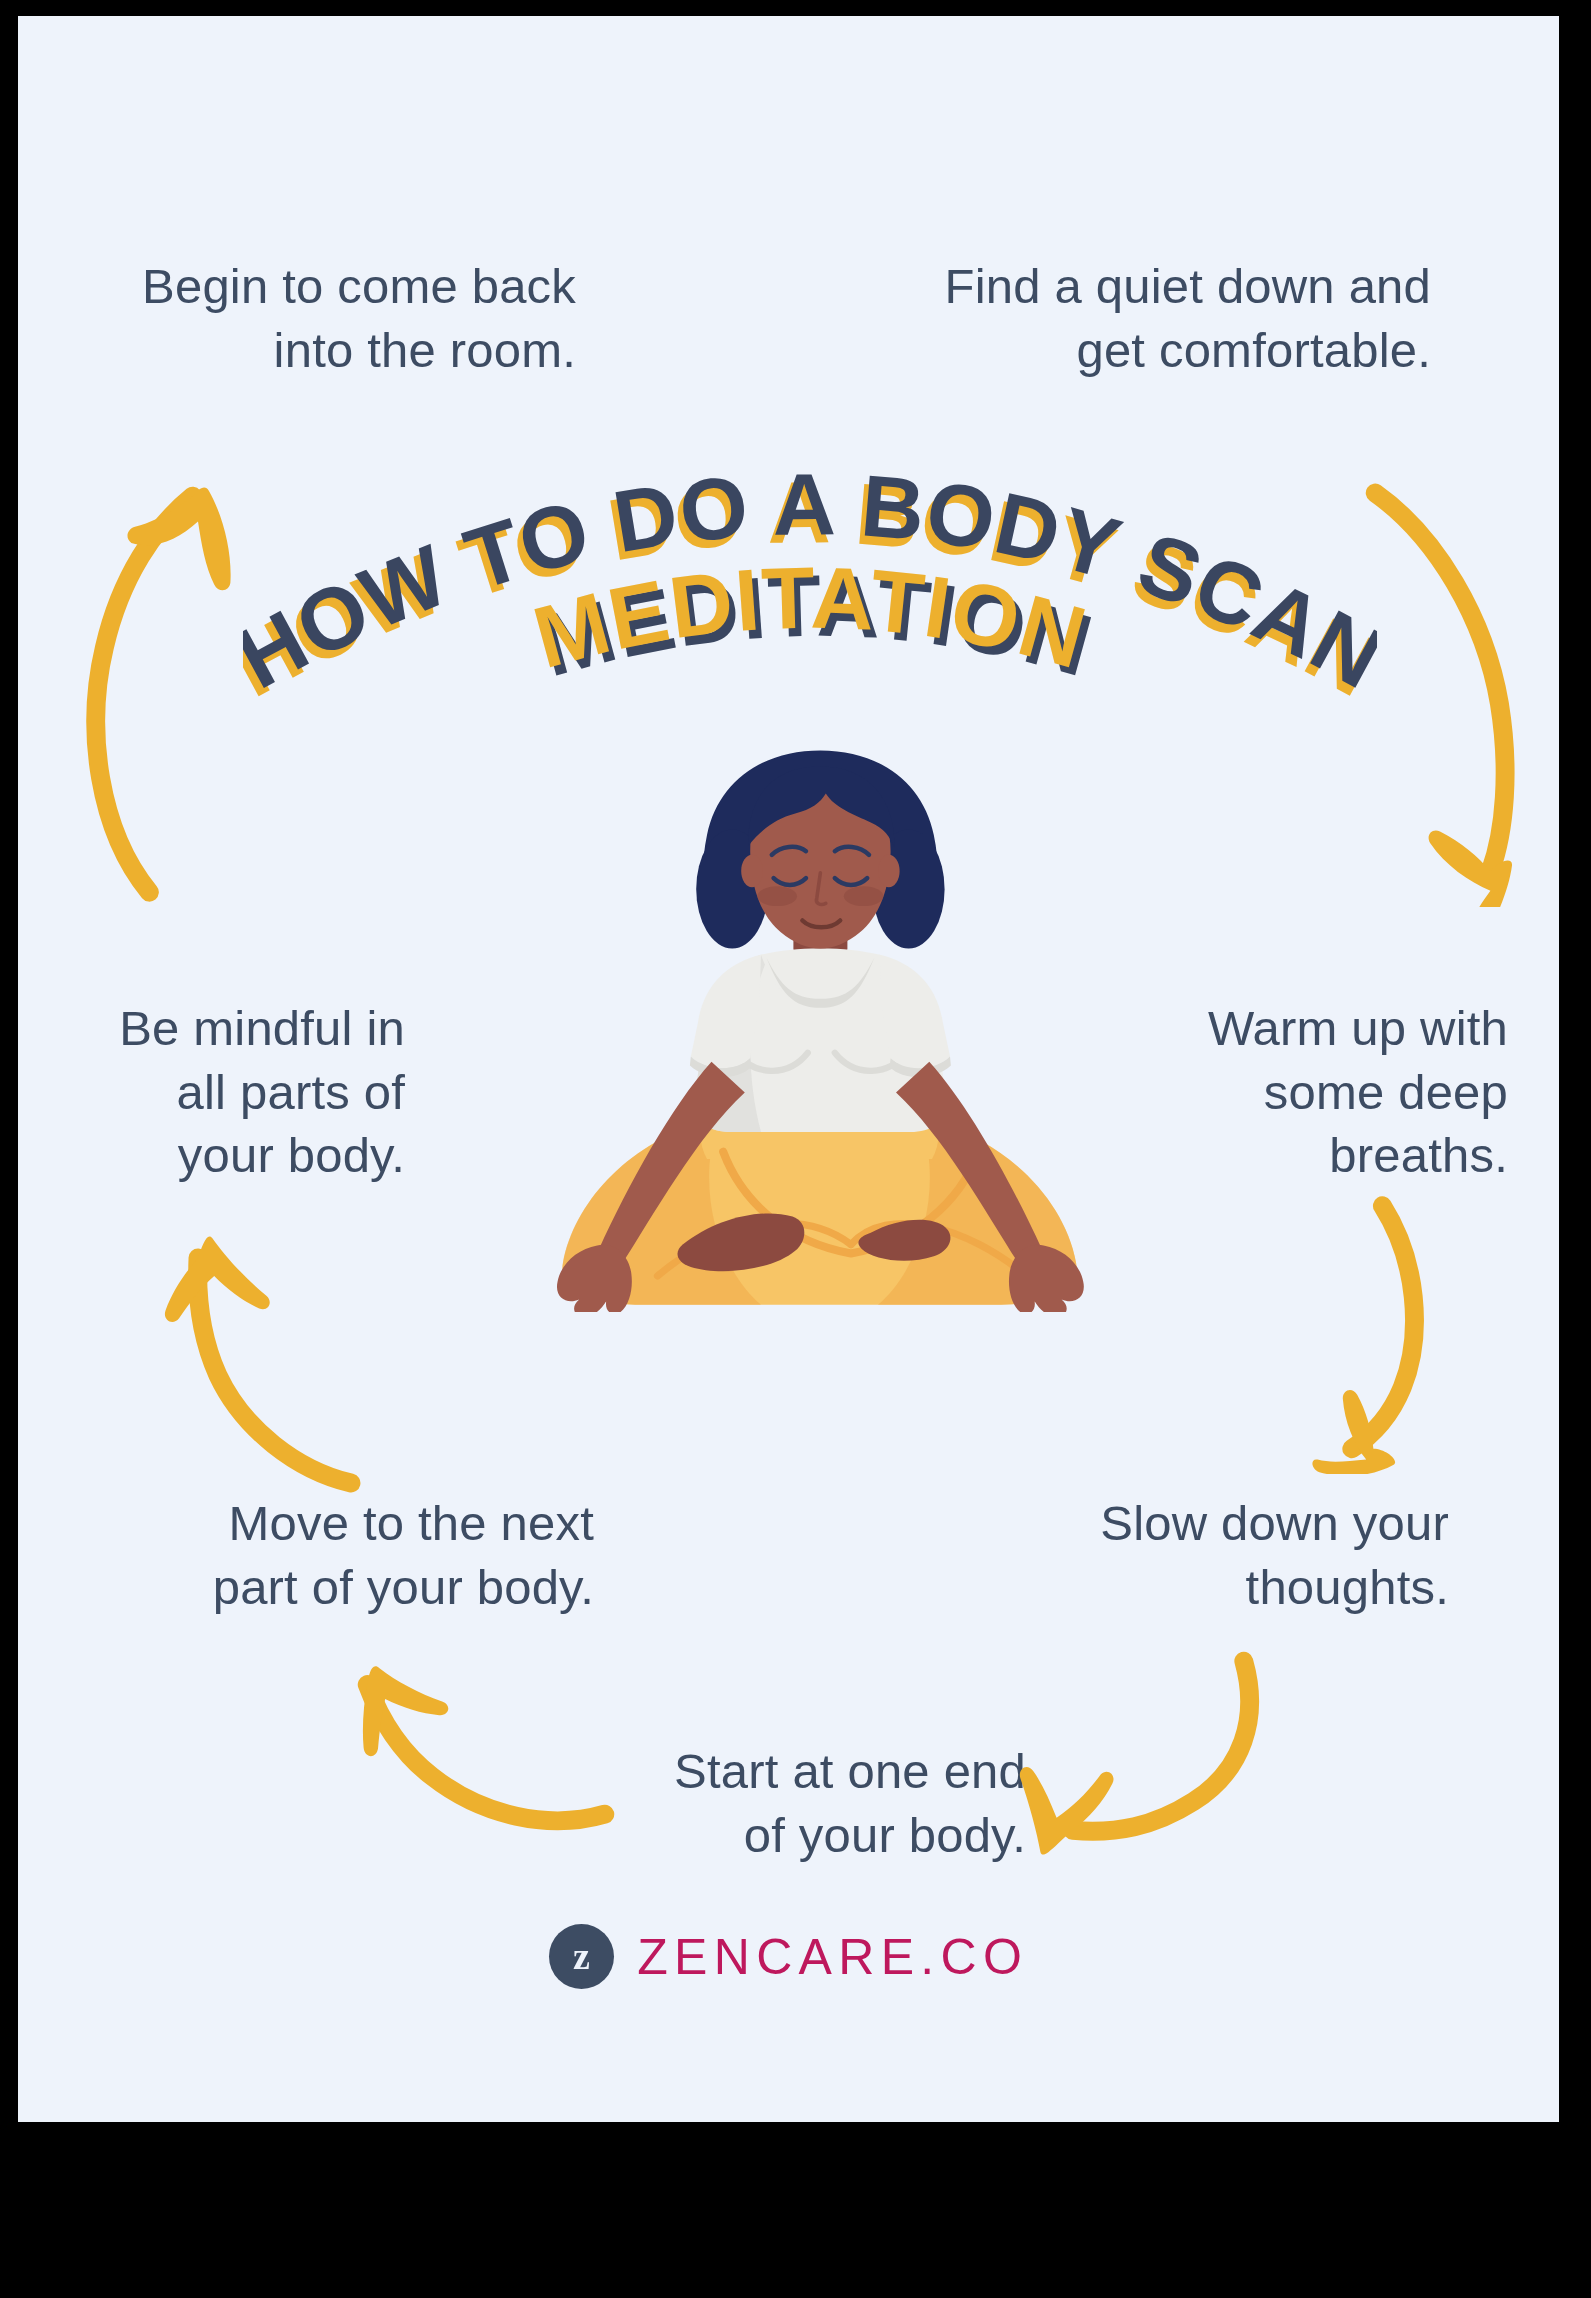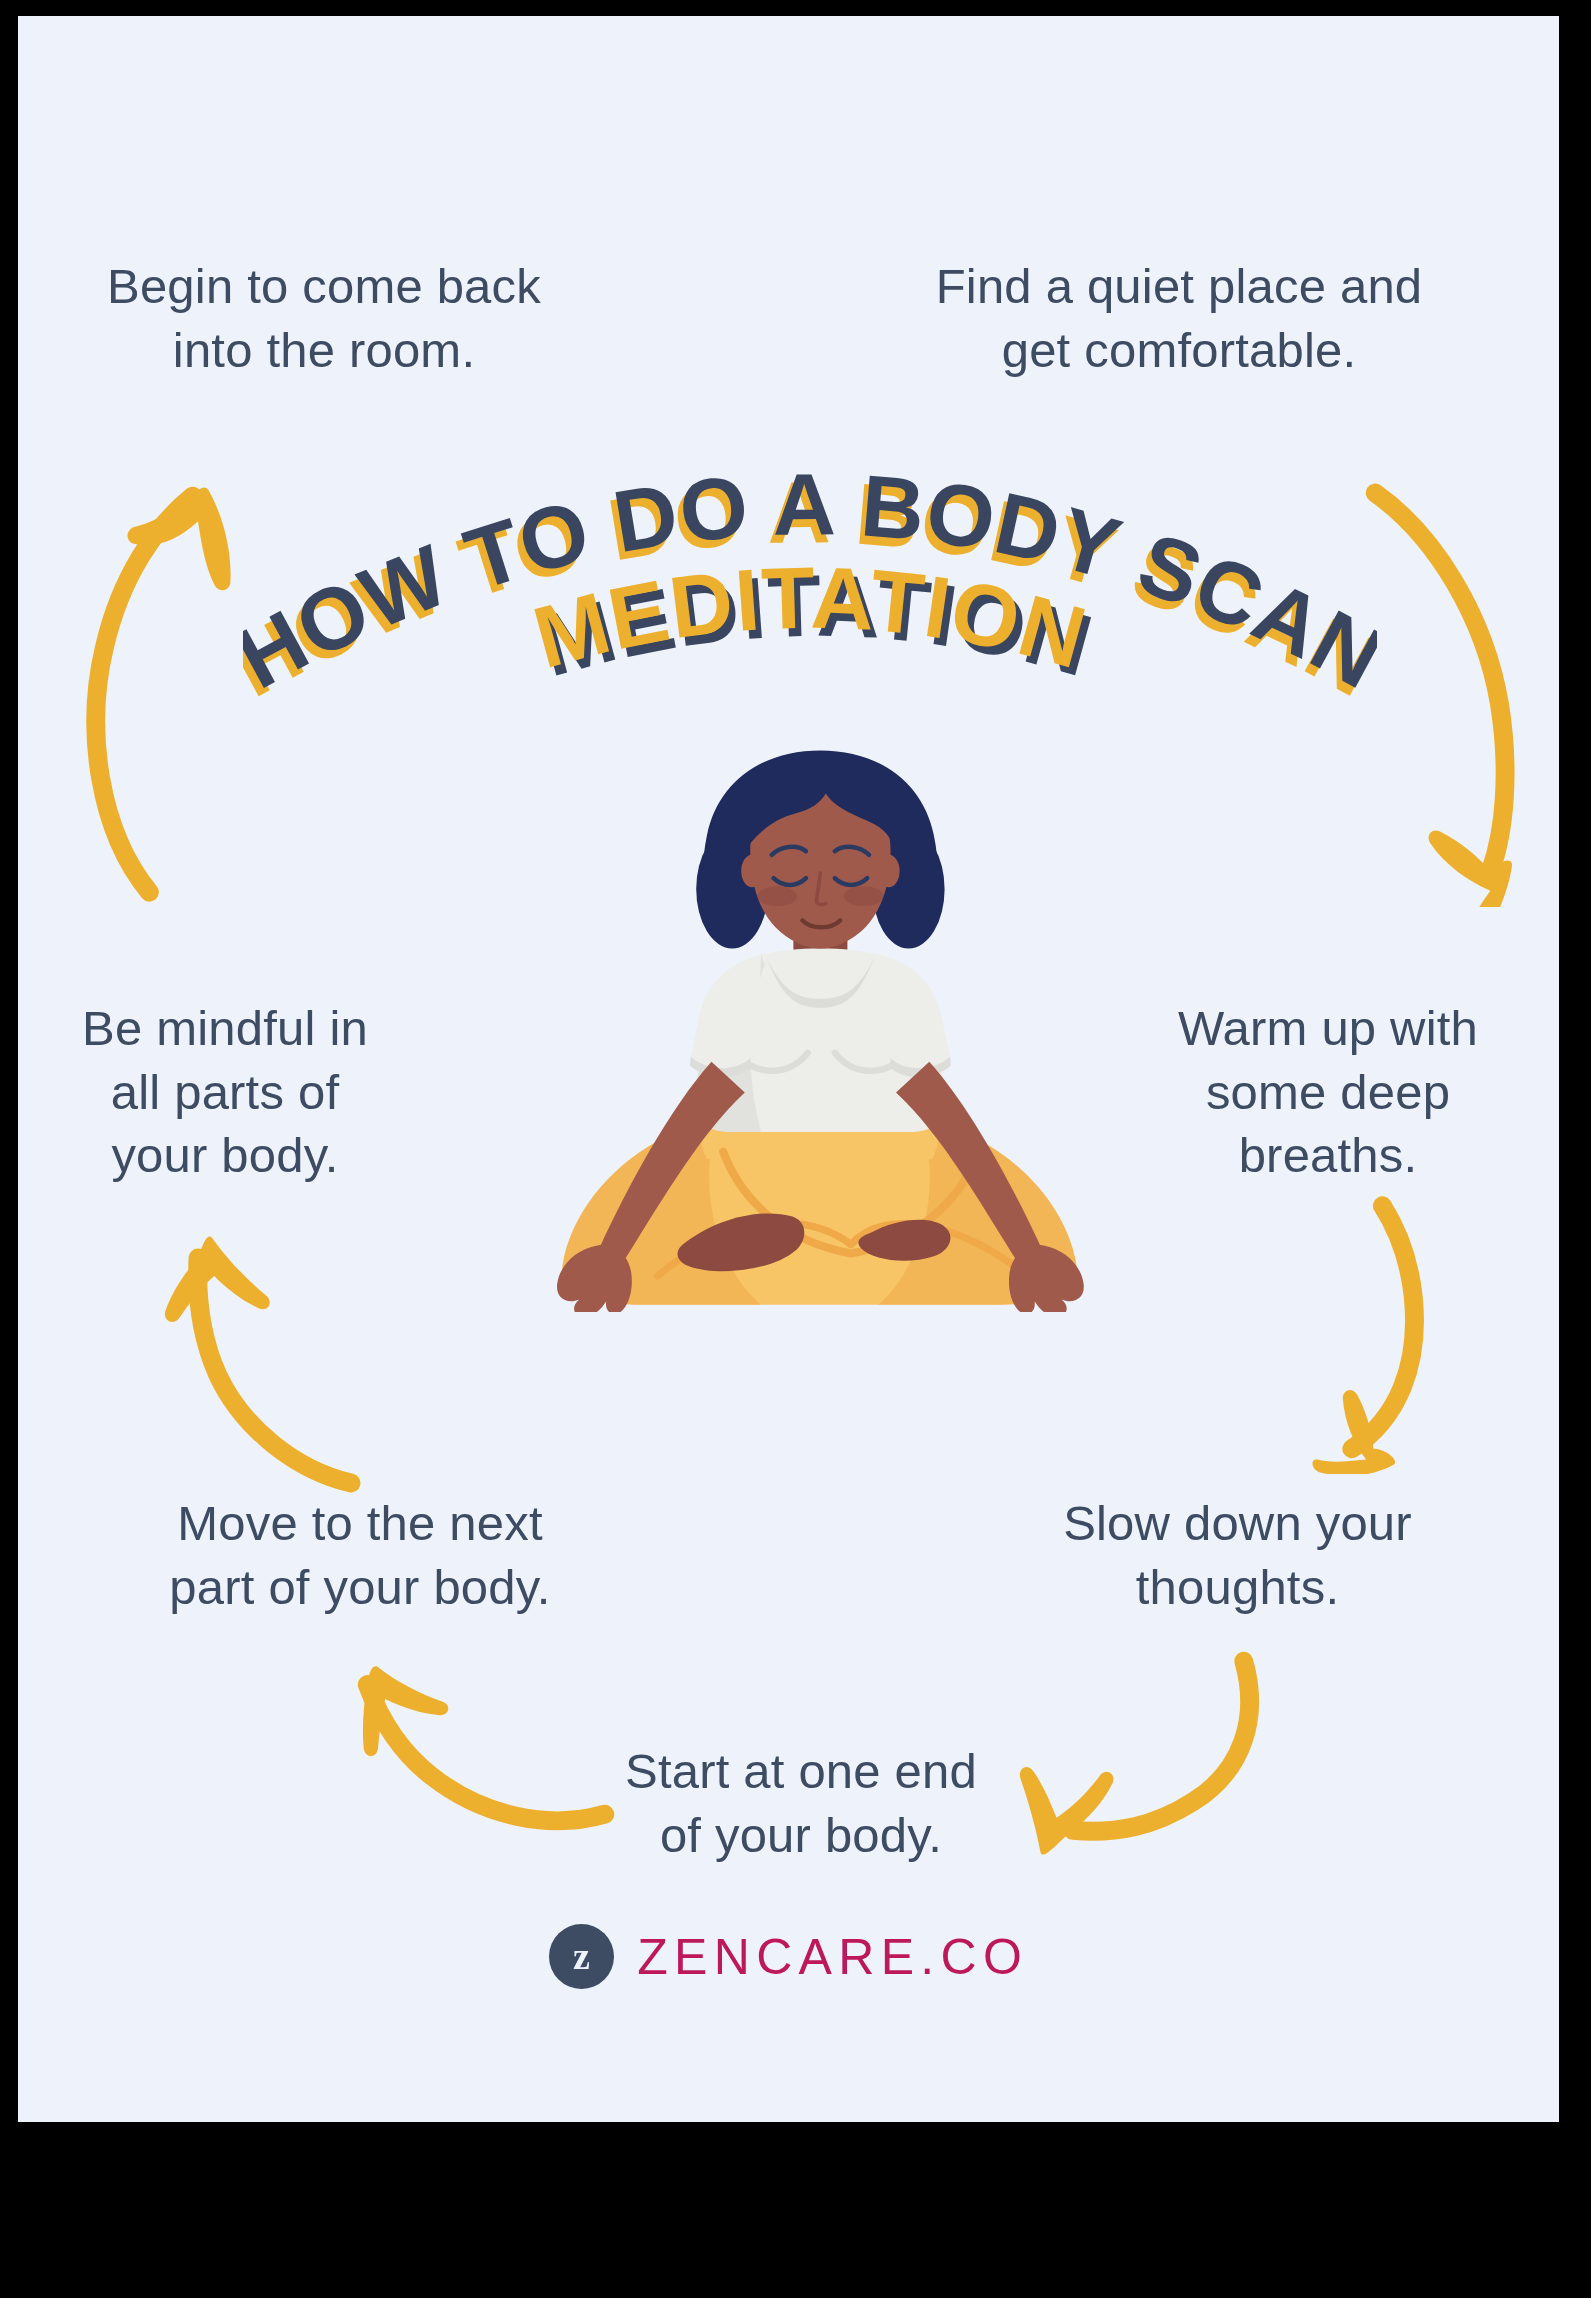--- a/index.html
+++ b/index.html
@@ -27,21 +27,21 @@
   .step-text {
     position: absolute;
     color: #3D4C63;
     font-family: "Liberation Sans", sans-serif;
     font-size: 49px;
     line-height: 1.30;
     font-weight: 400;
     letter-spacing: 0.2px;
     white-space: pre-line;
   }
-  .ta-center{ text-align: center; }
+  .ta-center{ text-align: right; }
 
   
   #txt-top-left   { left: 54px;  top: 239px;  width: 504px; }
   #txt-top-right  { left: 909px;top: 239px;  width: 504px; }
   #txt-mid-left   { left: 27px;  top: 981px; width: 360px; }
   #txt-mid-right  { left: 1130px;top: 981px; width: 360px; }
   #txt-bot-left   { left: 108px; top: 1476px; width: 468px; }
   #txt-bot-right  { left: 1008px;top: 1476px; width: 423px; }
   #txt-bot-center { left: 558px; top: 1724px; width: 450px; }
 
@@ -109,21 +109,21 @@
   }
 </style>
 </head>
 <body>
 
 <div id="poster">
 
   <div class="step-text ta-center" id="txt-top-left">Begin to come back
 into the room.</div>
 
-  <div class="step-text ta-center" id="txt-top-right">Find a quiet place and
+  <div class="step-text ta-center" id="txt-top-right">Find a quiet down and
 get comfortable.</div>
 
   <div class="step-text ta-center" id="txt-mid-right">Warm up with
 some deep
 breaths.</div>
 
   <div class="step-text ta-center" id="txt-mid-left">Be mindful in
 all parts of
 your body.</div>
 

